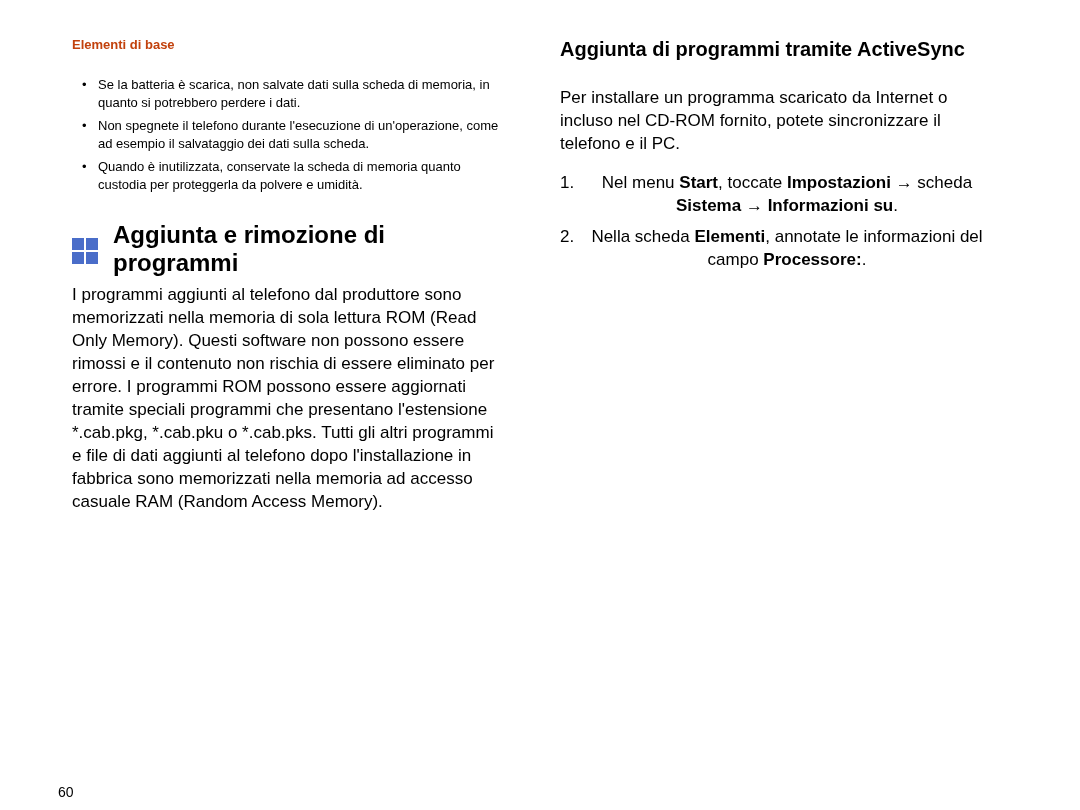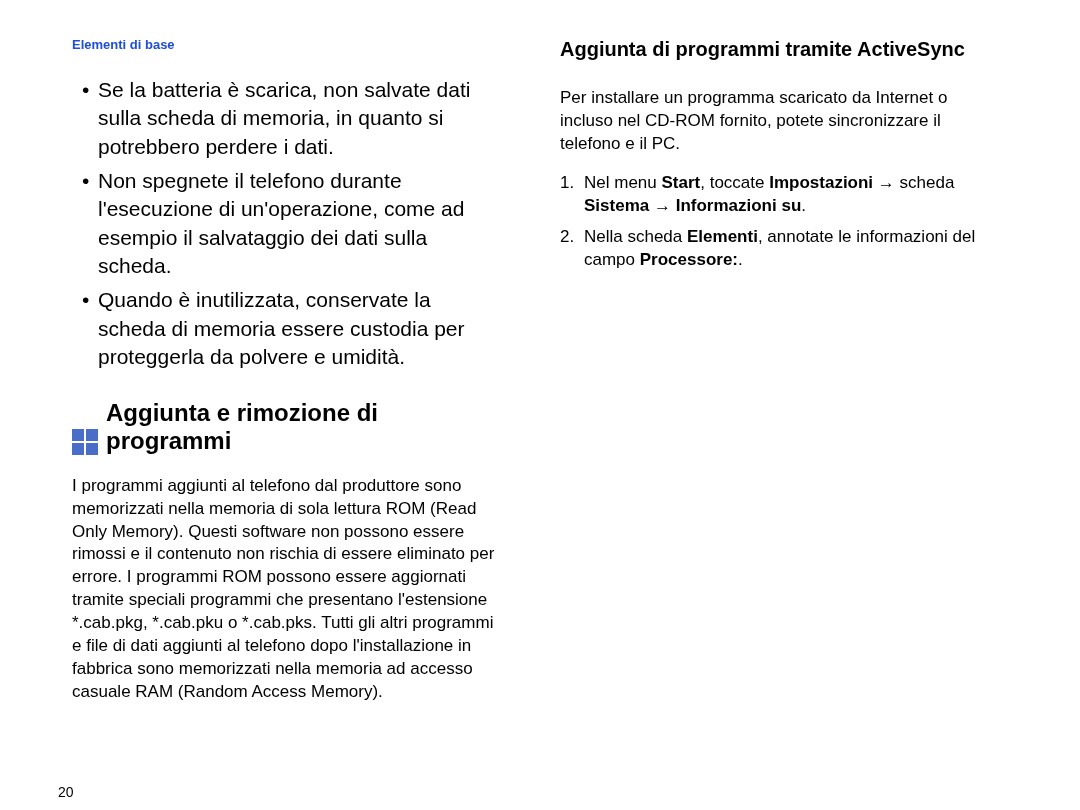--- a/index.html
+++ b/index.html
@@ -14,47 +14,47 @@
   .page {
     display: flex;
     padding: 37px 60px 0 72px;
     gap: 58px;
   }
   .col {
     flex: 1;
     max-width: 430px;
   }
   .section-header {
-    color: #1d4ed8;
+    color: #c2410c;
     font-size: 13px;
     font-weight: bold;
     margin-bottom: 24px;
   }
   .bullets {
     list-style: none;
     padding-left: 26px;
     margin-bottom: 28px;
   }
   .bullets li {
     position: relative;
-    font-size: 21px;
+    font-size: 13px;
     line-height: 1.35;
     margin-bottom: 6px;
   }
   .bullets li::before {
     content: "•";
     position: absolute;
     left: -16px;
     top: 0;
   }
   .heading-row {
     display: flex;
-    align-items: flex-end;
-    gap: 8px;
-    margin-bottom: 20px;
+    align-items: center;
+    gap: 15px;
+    margin-bottom: 8px;
   }
   .win-icon {
     width: 26px;
     height: 26px;
     display: grid;
     grid-template-columns: 1fr 1fr;
     grid-template-rows: 1fr 1fr;
     gap: 2px;
     margin-top: 4px;
     flex-shrink: 0;
@@ -75,20 +75,21 @@
   .sub-heading {
     font-size: 20px;
     font-weight: bold;
     line-height: 1.2;
     margin-bottom: 26px;
   }
   .numlist {
     list-style: none;
     counter-reset: step;
     padding-left: 0;
+    text-align: center;
   }
   .numlist li {
     position: relative;
     font-size: 17px;
     line-height: 1.35;
     margin-bottom: 8px;
     padding-left: 24px;
   }
   .numlist li::before {
     counter-increment: step;
@@ -108,21 +109,21 @@
 </head>
 <body>
 
 <div class="page">
   <div class="col">
     <div class="section-header">Elementi di base</div>
 
     <ul class="bullets">
       <li>Se la batteria è scarica, non salvate dati sulla scheda di memoria, in quanto si potrebbero perdere i dati.</li>
       <li>Non spegnete il telefono durante l'esecuzione di un'operazione, come ad esempio il salvataggio dei dati sulla scheda.</li>
-      <li>Quando è inutilizzata, conservate la scheda di memoria essere custodia per proteggerla da polvere e umidità.</li>
+      <li>Quando è inutilizzata, conservate la scheda di memoria quanto custodia per proteggerla da polvere e umidità.</li>
     </ul>
 
     <div class="heading-row">
       <div class="win-icon">
         <span></span>
           <span></span>
           <span></span>
           <span></span>
       </div>
       <div class="h1">Aggiunta e rimozione di programmi</div>
@@ -137,13 +138,13 @@
 
     <div class="para">Per installare un programma scaricato da Internet o incluso nel CD-ROM fornito, potete sincronizzare il telefono e il PC.</div>
 
     <ol class="numlist">
       <li>Nel menu <b>Start</b>, toccate <b>Impostazioni</b> → scheda <b>Sistema</b> → <b>Informazioni su</b>.</li>
       <li>Nella scheda <b>Elementi</b>, annotate le informazioni del campo <b>Processore:</b>.</li>
     </ol>
   </div>
 </div>
 
-<div class="page-num">20</div>
+<div class="page-num">60</div>
 
 </body></html>

